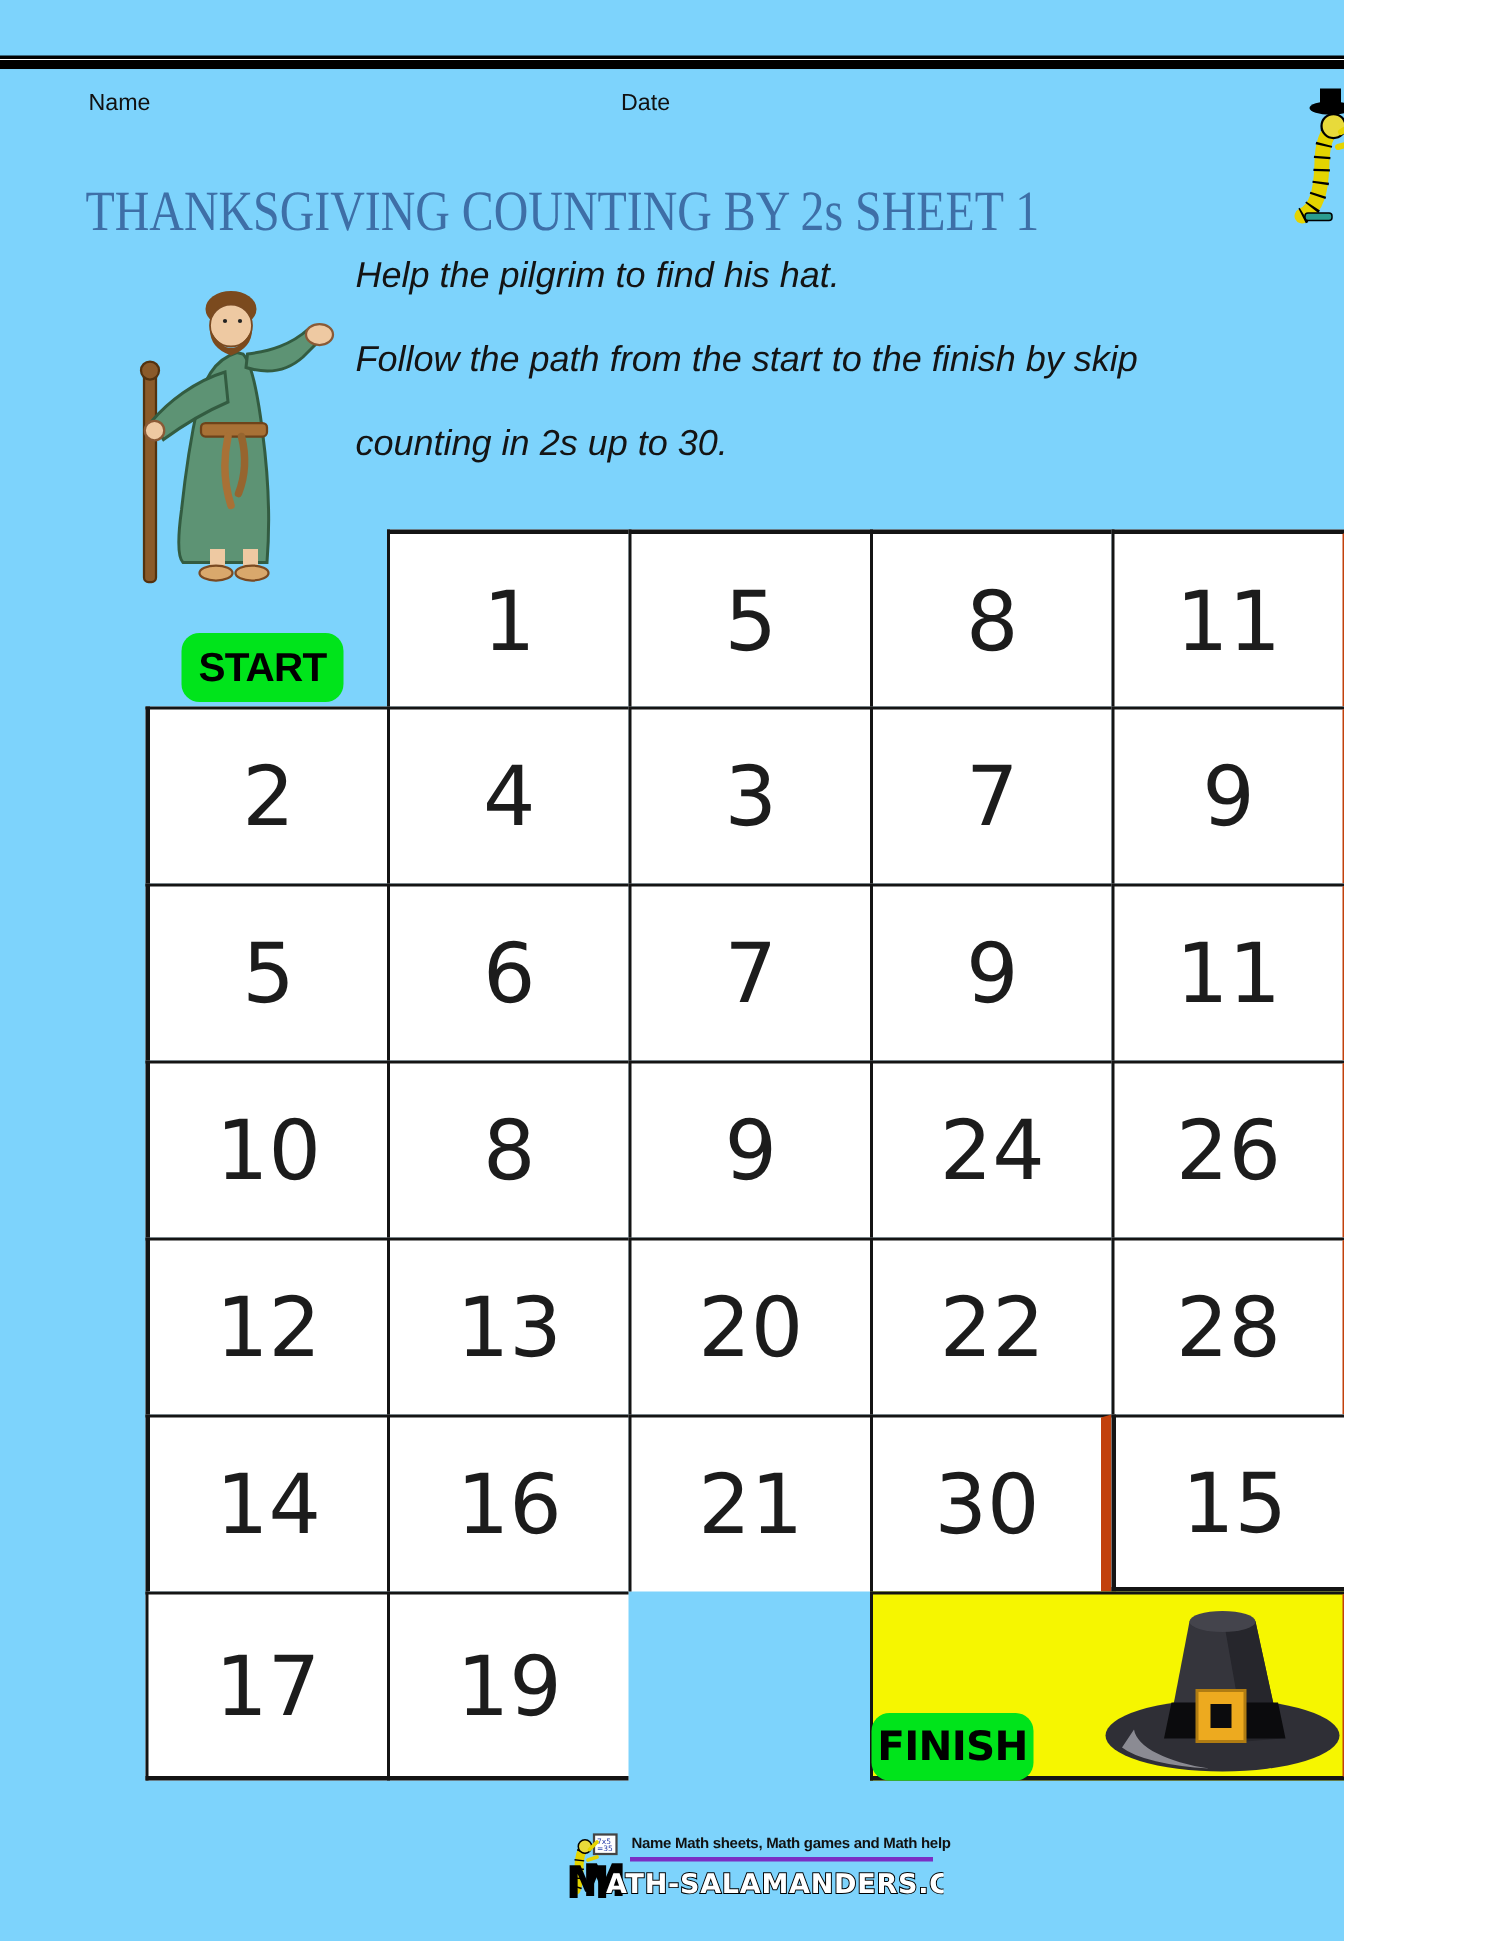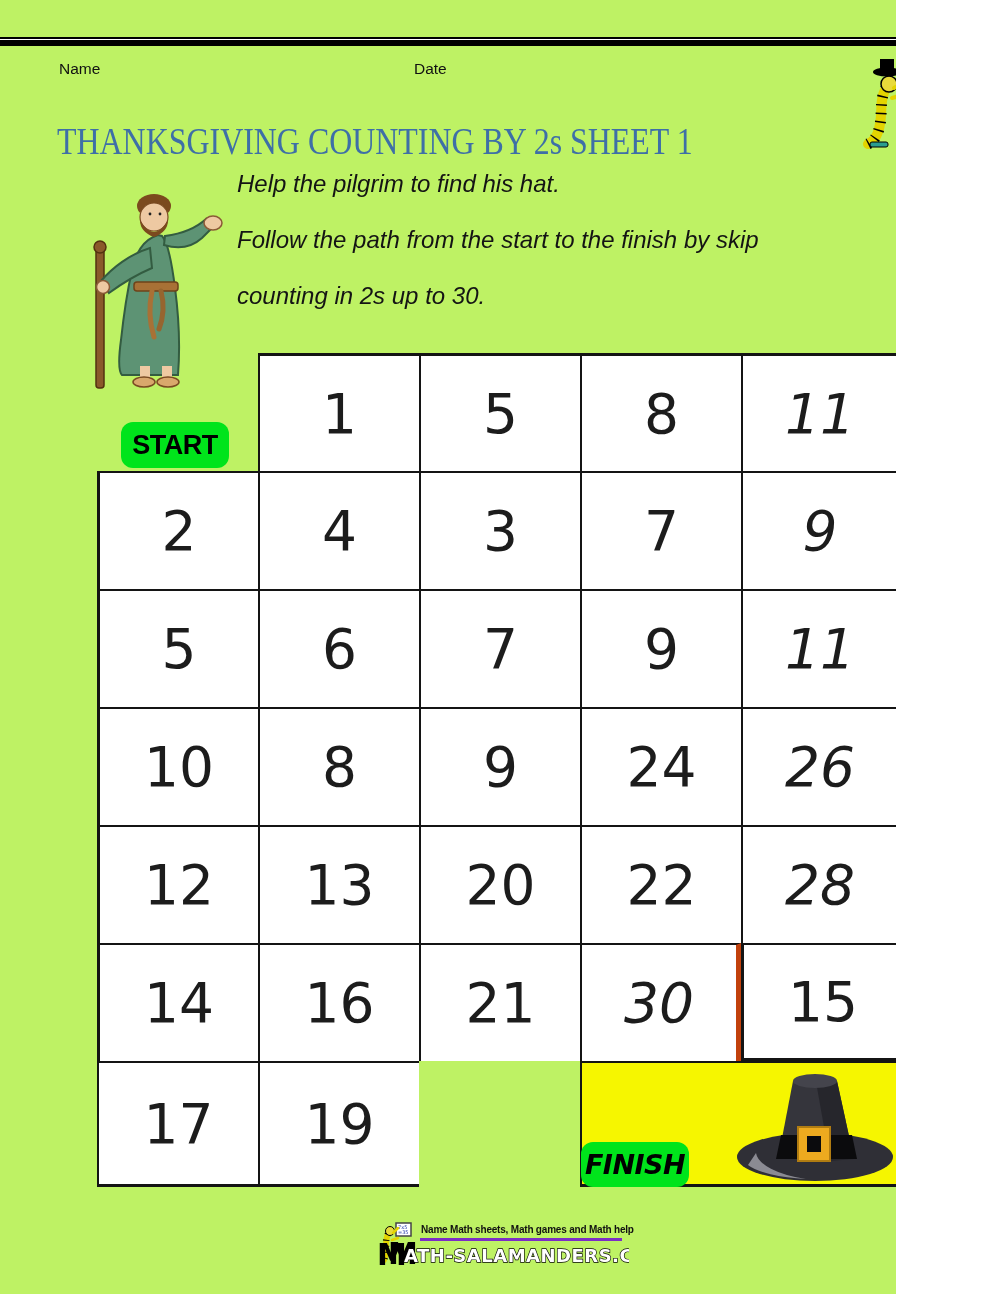--- a/index.html
+++ b/index.html
@@ -1,17 +1,17 @@
 <!DOCTYPE html>
 <html><head>
 <meta charset="utf-8">
 <style>
   html,body{margin:0;padding:0;background:#fff;}
   .page{
-    position:relative;width:896px;height:1294px;background:#bef264;
+    position:relative;width:896px;height:1294px;background:#7dd3fc;
     font-family:"Liberation Sans",sans-serif;overflow:hidden;
   }
   .top-rule{
     position:absolute;left:0;top:37px;width:1000px;height:9px;
     background:linear-gradient(to bottom,#000 0 2px,#fff 2px 3px,#000 3px 9px);
   }
   .meta-label{position:absolute;top:60px;font-size:15.5px;color:#111;}
   .name-label{left:59px;}
   .date-label{left:414px;}
   .page-title{
@@ -33,21 +33,21 @@
     grid-template-rows:repeat(6,118px) 126px;
   }
   .cell{
     box-sizing:border-box;background:#fff;
     border-left:2px solid #141414;border-top:2px solid #141414;
     display:flex;align-items:center;justify-content:center;
     font-family:"DejaVu Sans",sans-serif;font-size:55px;color:#1c1c1c;
   }
   .blank{border:none;background:transparent;}
   .t3{border-top-width:3px;} .l3{border-left-width:3px;}
-  .r3{border-right:5px solid #c2410c;font-style:italic;} .b3{border-bottom:3px solid #141414;}
+  .r3{border-right:7px solid #c2410c;} .b3{border-bottom:3px solid #141414;}
   .finish-cell{grid-column:4 / 6;background:#f6f600;position:relative;padding-left:28px;}
   .badge{
     background:#00e41b;color:#000;display:flex;align-items:center;justify-content:center;
     font-weight:700;font-size:27px;letter-spacing:-.5px;border-radius:12px;
   }
   .start-badge{position:absolute;left:121px;top:422px;width:108px;height:46px;}
   .finish-badge{position:absolute;left:-1px;top:79px;width:108px;height:45px;}
   .hat{position:absolute;left:152px;top:6px;}
 
   .footer-logo{position:absolute;left:376px;top:1220px;}

